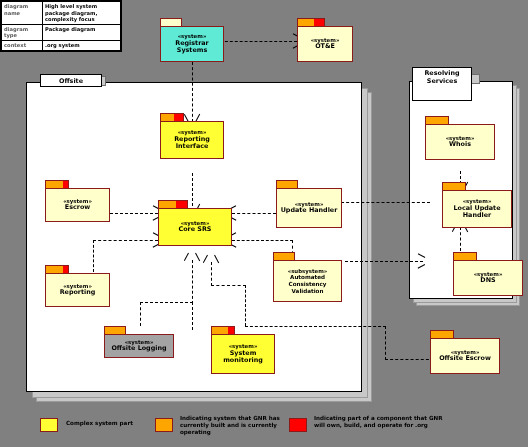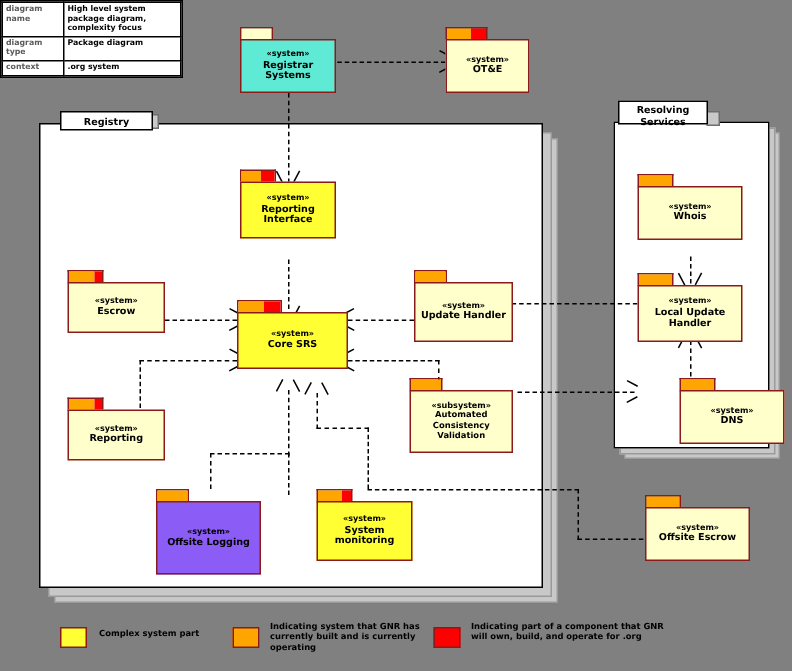--- a/index.html
+++ b/index.html
@@ -104,29 +104,29 @@
       </tr>
     </tbody>
       </table>
   </div>
 
   <div class="pkgframe">
     <div class="shadow" style="left:36px;top:92px;width:336px;height:310px;"></div>
     <div class="shadow" style="left:32px;top:88px;width:336px;height:310px;"></div>
     <div class="body" style="left:26px;top:82px;width:336px;height:310px;"></div>
     <div class="tabstub" style="left:97px;top:76px;width:9px;height:10px;"></div>
-    <div class="tab" style="left:40px;top:74px;width:62px;height:13px;">Registry</div>
+    <div class="tab" style="left:40px;top:74px;width:62px;height:13px;">Offsite</div>
   </div>
 
   <div class="pkgframe">
     <div class="shadow" style="left:416px;top:88px;width:104px;height:218px;"></div>
     <div class="shadow" style="left:413px;top:85px;width:104px;height:218px;"></div>
     <div class="body" style="left:409px;top:81px;width:104px;height:218px;"></div>
     <div class="tabstub" style="left:471px;top:74px;width:9px;height:10px;"></div>
-    <div class="tab" style="left:412px;top:67px;width:60px;height:16px;line-height:7.6px;">Resolving Services</div>
+    <div class="tab" style="left:412px;top:67px;width:60px;height:34px;line-height:7.6px;">Resolving Services</div>
   </div>
 
   <div class="conn">
 
     <div class="hseg" style="left:215px;top:41px;width:82px;"></div>
     <div class="oah" style="left:292px;top:36px;width:8px;height:10px;">
       <i style="left:0;top:0.5px;width:8px;height:1.4px;transform:rotate(28deg);transform-origin:right center;"></i>
       <i style="left:0;top:8px;width:8px;height:1.4px;transform:rotate(-28deg);transform-origin:right center;"></i>
     </div>
 
@@ -297,21 +297,21 @@
     <div class="nbody" style="top:8px;width:69px;height:42px;background:#ffffcc;">
       <div class="stereo">«subsystem»</div>
       <div class="nname" style="font-size:5.6px;line-height:6.8px;">Automated Consistency Validation</div>
     </div>
   </div>
 
   <div class="node" style="left:104px;top:326px;width:70px;height:44px;">
     <div class="ntab" style="width:22px;">
       <div class="seg" style="width:100%;background:#ffa500;"></div>
     </div>
-    <div class="nbody" style="top:8px;width:70px;height:49px;background:#8b5cf6;">
+    <div class="nbody" style="top:8px;width:70px;height:24px;background:#a3a3a3;">
       <div class="stereo">«system»</div>
       <div class="nname">Offsite Logging</div>
     </div>
   </div>
 
   <div class="node" style="left:211px;top:326px;width:64px;height:48px;">
     <div class="ntab" style="width:24px;">
       <div class="seg" style="width:72%;background:#ffa500;"></div>
       <div class="seg" style="width:28%;background:#ff0000;"></div>
     </div>
@@ -324,21 +324,21 @@
   <div class="node" style="left:425px;top:116px;width:70px;height:44px;">
     <div class="ntab" style="width:24px;">
       <div class="seg" style="width:100%;background:#ffa500;"></div>
     </div>
     <div class="nbody" style="top:8px;width:70px;height:36px;background:#ffffcc;">
       <div class="stereo">«system»</div>
       <div class="nname">Whois</div>
     </div>
   </div>
 
-  <div class="node" style="left:425px;top:182px;width:70px;height:46px;">
+  <div class="node" style="left:442px;top:182px;width:70px;height:46px;">
     <div class="ntab" style="width:24px;">
       <div class="seg" style="width:100%;background:#ffa500;"></div>
     </div>
     <div class="nbody" style="top:8px;width:70px;height:38px;background:#ffffcc;">
       <div class="stereo">«system»</div>
       <div class="nname">Local Update Handler</div>
     </div>
   </div>
 
   <div class="node" style="left:425px;top:252px;width:70px;height:44px;margin-left:28px;">

